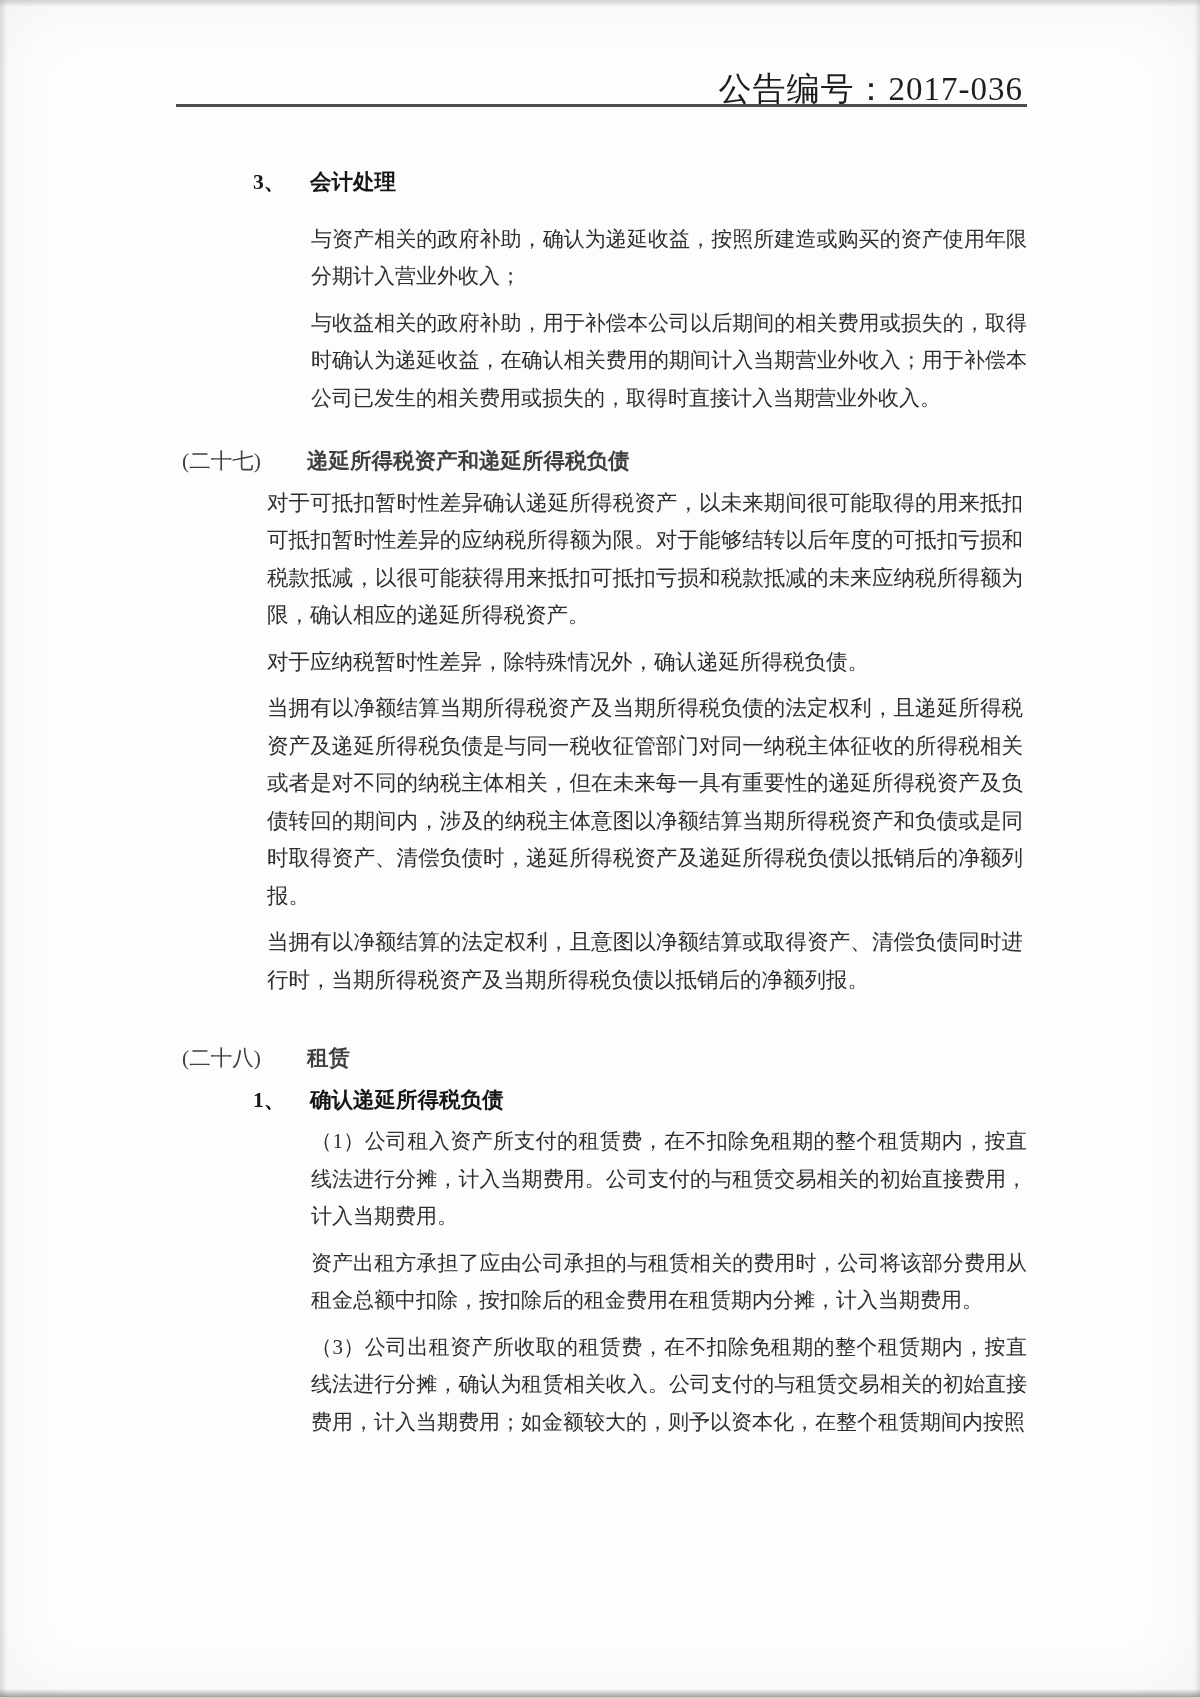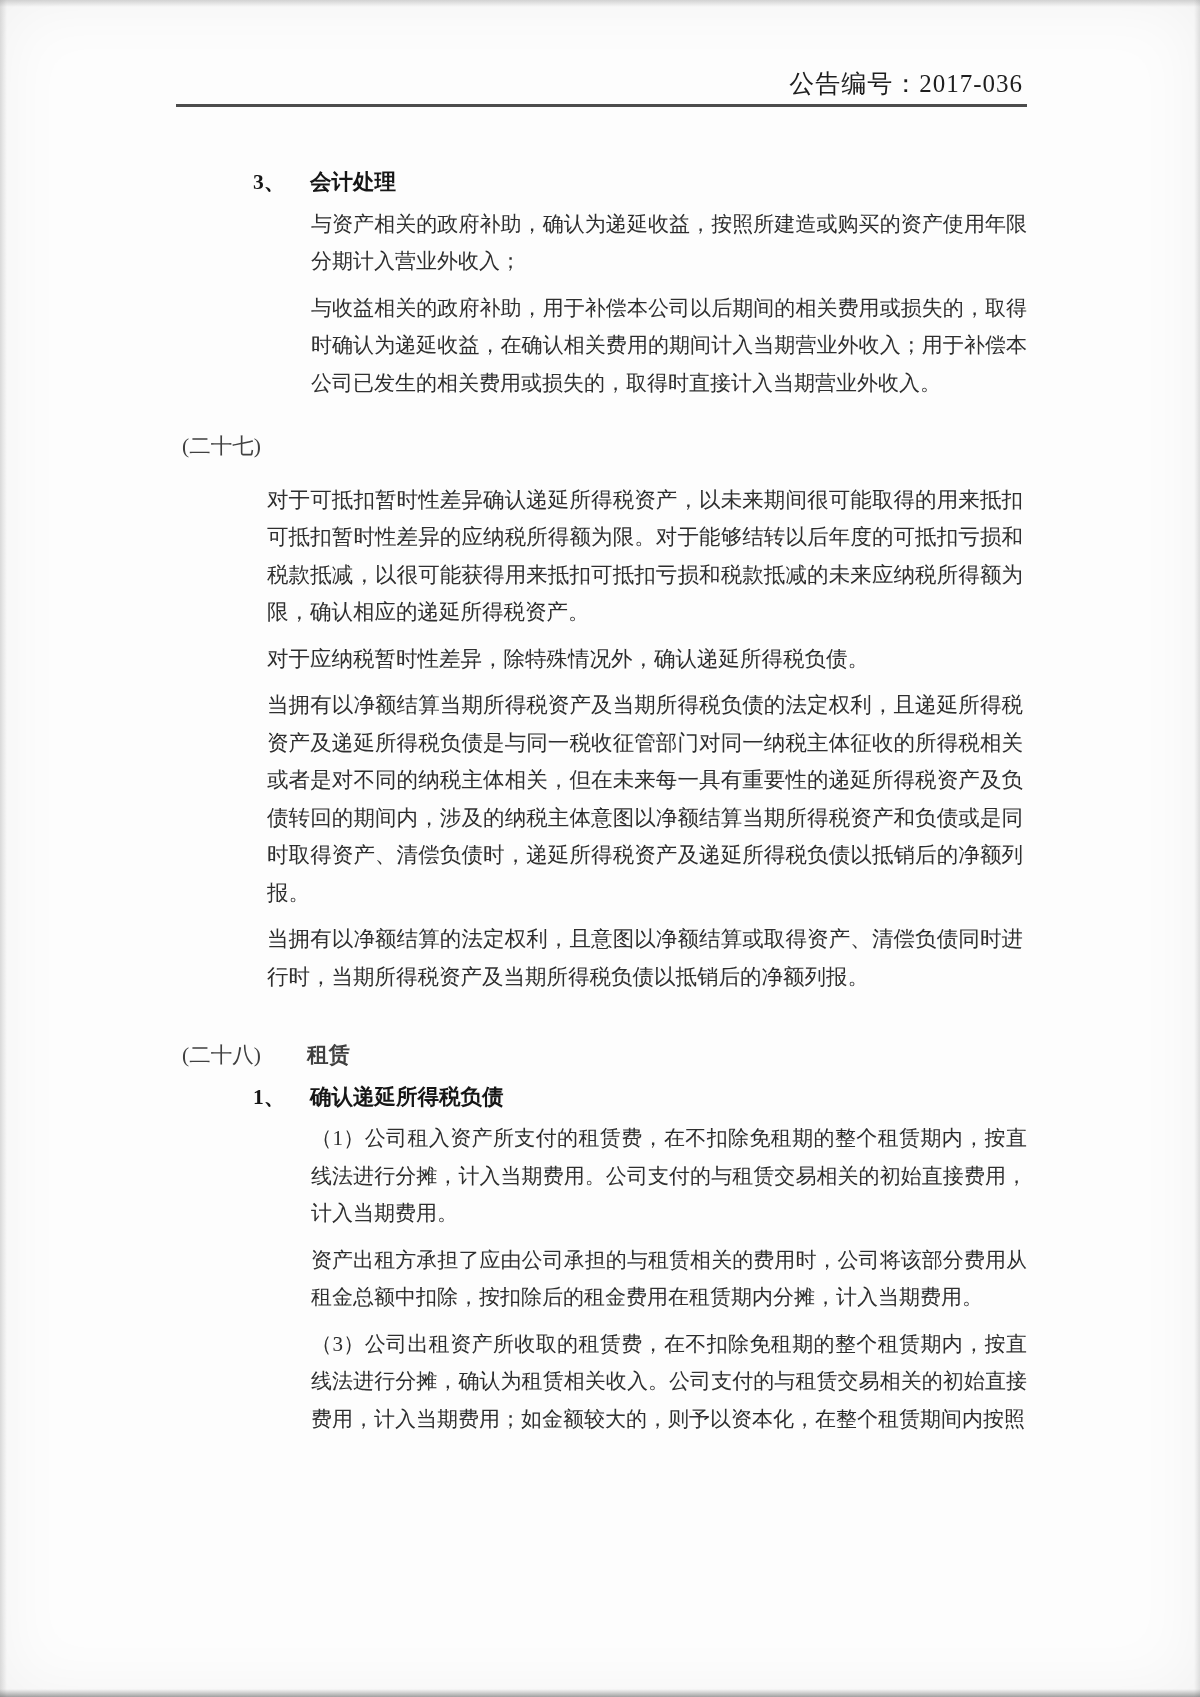--- a/index.html
+++ b/index.html
@@ -21,21 +21,21 @@
                  background: linear-gradient(to right, rgba(150,150,150,0.30), rgba(150,150,150,0)); }
   .edge-right  { position:absolute; top:0; right:0; width:6px; height:100%;
                  background: linear-gradient(to left, rgba(150,150,150,0.25), rgba(150,150,150,0)); }
   .edge-bottom { position:absolute; bottom:0; left:0; width:100%; height:8px;
                  background: linear-gradient(to top, rgba(90,90,90,0.55), rgba(90,90,90,0)); }
 
   .page-header {
     position: absolute;
     top: 67px;
     right: 177px;
-    font-size: 25px;
+    font-size: 33px;
     letter-spacing: 1px;
     color: #1e1e1e;
     white-space: nowrap;
   }
   .header-rule {
     position: absolute;
     top: 104px;
     left: 176px;
     width: 851px;
     height: 3px;
@@ -77,29 +77,29 @@
     display: flex;
     font-size: 21.5px;
     line-height: 37.5px;
     color: #404040;
   }
   .top-heading .num { width: 125px; flex: 0 0 125px; font-weight: normal; }
   .top-heading .title { font-weight: bold; }
   .top-body {
     margin-left: 267px;
     width: 756px;
-    margin-top: 16px;
+    margin-top: 4px;
   }
   .sub-body .body-text { font-size: 21px; }
 
   #sec-3   { margin-top: 0; }
   #sec-27  { margin-top: 26px; }
   #sec-28  { margin-top: 41px; }
   #sec-28-1{ margin-top: 4px; }
-  #sec-3 .sub-body { margin-top: 4px; }
+  #sec-3 .sub-body { margin-top: 19px; }
 </style>
 </head>
 <body>
 
 <div class="page">
 
   <div class="page-header">公告编号：2017-036</div>
   <div class="header-rule"></div>
 
   <div class="content">
@@ -112,20 +112,21 @@
       </div>
       <div class="sub-body">
         <p class="body-text">与资产相关的政府补助，确认为递延收益，按照所建造或购买的资产使用年限分期计入营业外收入；</p>
         <p class="body-text">与收益相关的政府补助，用于补偿本公司以后期间的相关费用或损失的，取得时确认为递延收益，在确认相关费用的期间计入当期营业外收入；用于补偿本公司已发生的相关费用或损失的，取得时直接计入当期营业外收入。</p>
       </div>
     </section>
 
     <section id="sec-27">
       <div class="top-heading">
         <span class="num">(二十七)</span>
+        <span class="title">递延所得税资产和递延所得税负债</span>
       </div>
       <div class="top-body">
         <p class="body-text">对于可抵扣暂时性差异确认递延所得税资产，以未来期间很可能取得的用来抵扣可抵扣暂时性差异的应纳税所得额为限。对于能够结转以后年度的可抵扣亏损和税款抵减，以很可能获得用来抵扣可抵扣亏损和税款抵减的未来应纳税所得额为限，确认相应的递延所得税资产。</p>
         <p class="body-text">对于应纳税暂时性差异，除特殊情况外，确认递延所得税负债。</p>
         <p class="body-text">当拥有以净额结算当期所得税资产及当期所得税负债的法定权利，且递延所得税资产及递延所得税负债是与同一税收征管部门对同一纳税主体征收的所得税相关或者是对不同的纳税主体相关，但在未来每一具有重要性的递延所得税资产及负债转回的期间内，涉及的纳税主体意图以净额结算当期所得税资产和负债或是同时取得资产、清偿负债时，递延所得税资产及递延所得税负债以抵销后的净额列报。</p>
         <p class="body-text">当拥有以净额结算的法定权利，且意图以净额结算或取得资产、清偿负债同时进行时，当期所得税资产及当期所得税负债以抵销后的净额列报。</p>
       </div>
     </section>
 
     <section id="sec-28">

